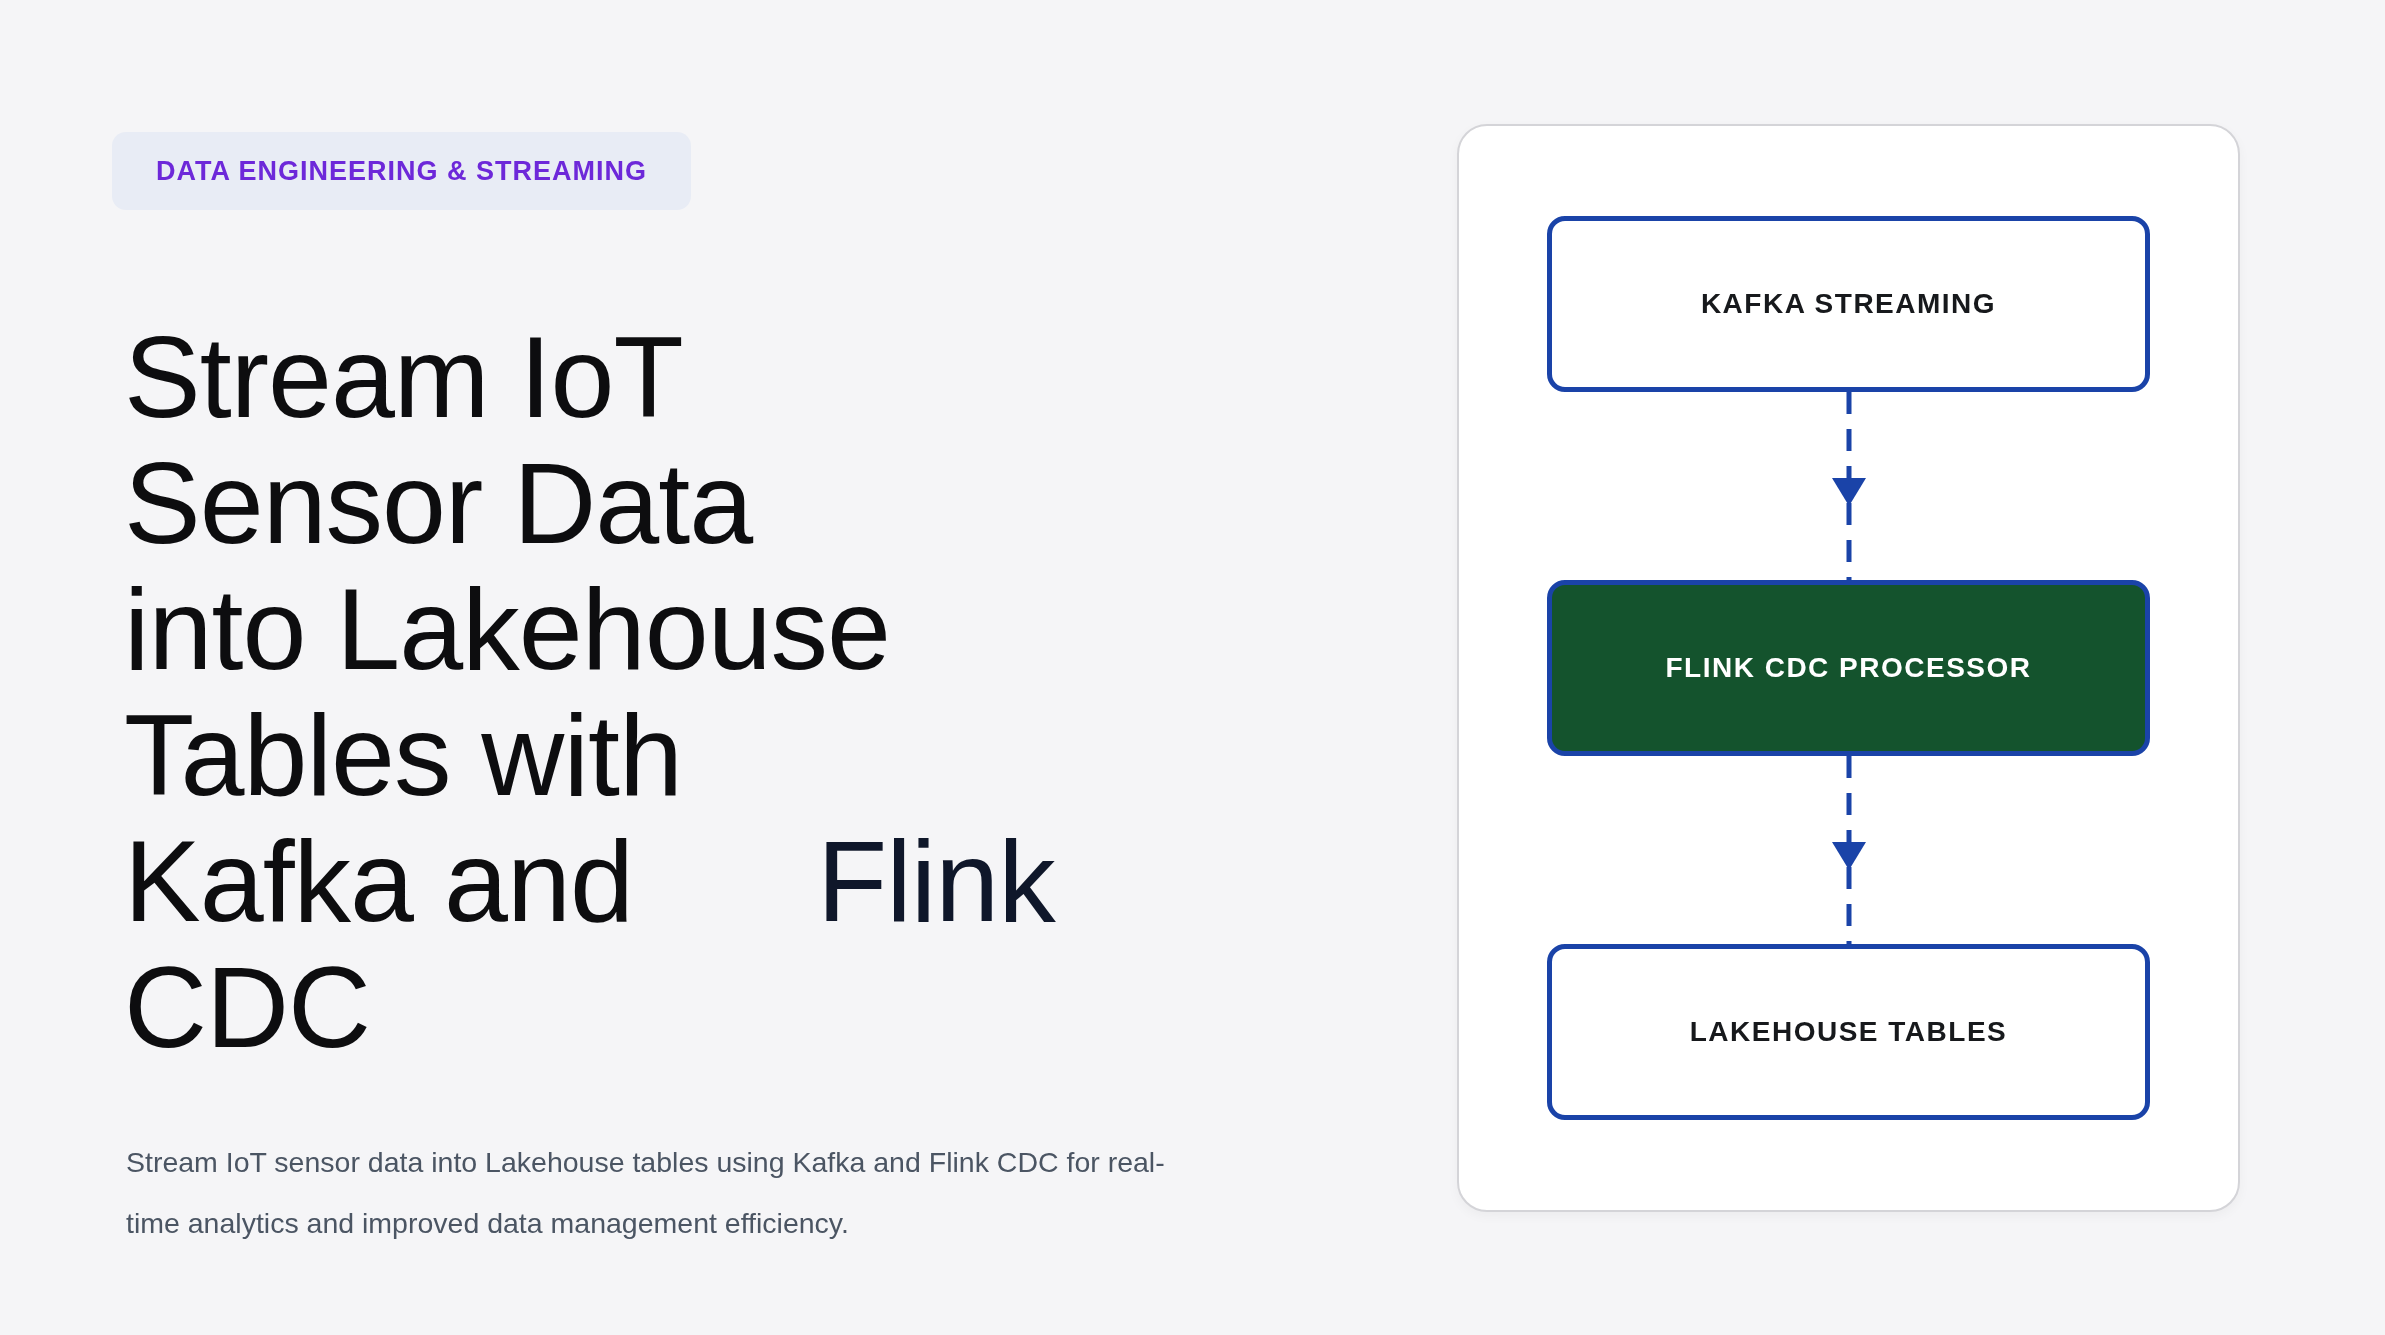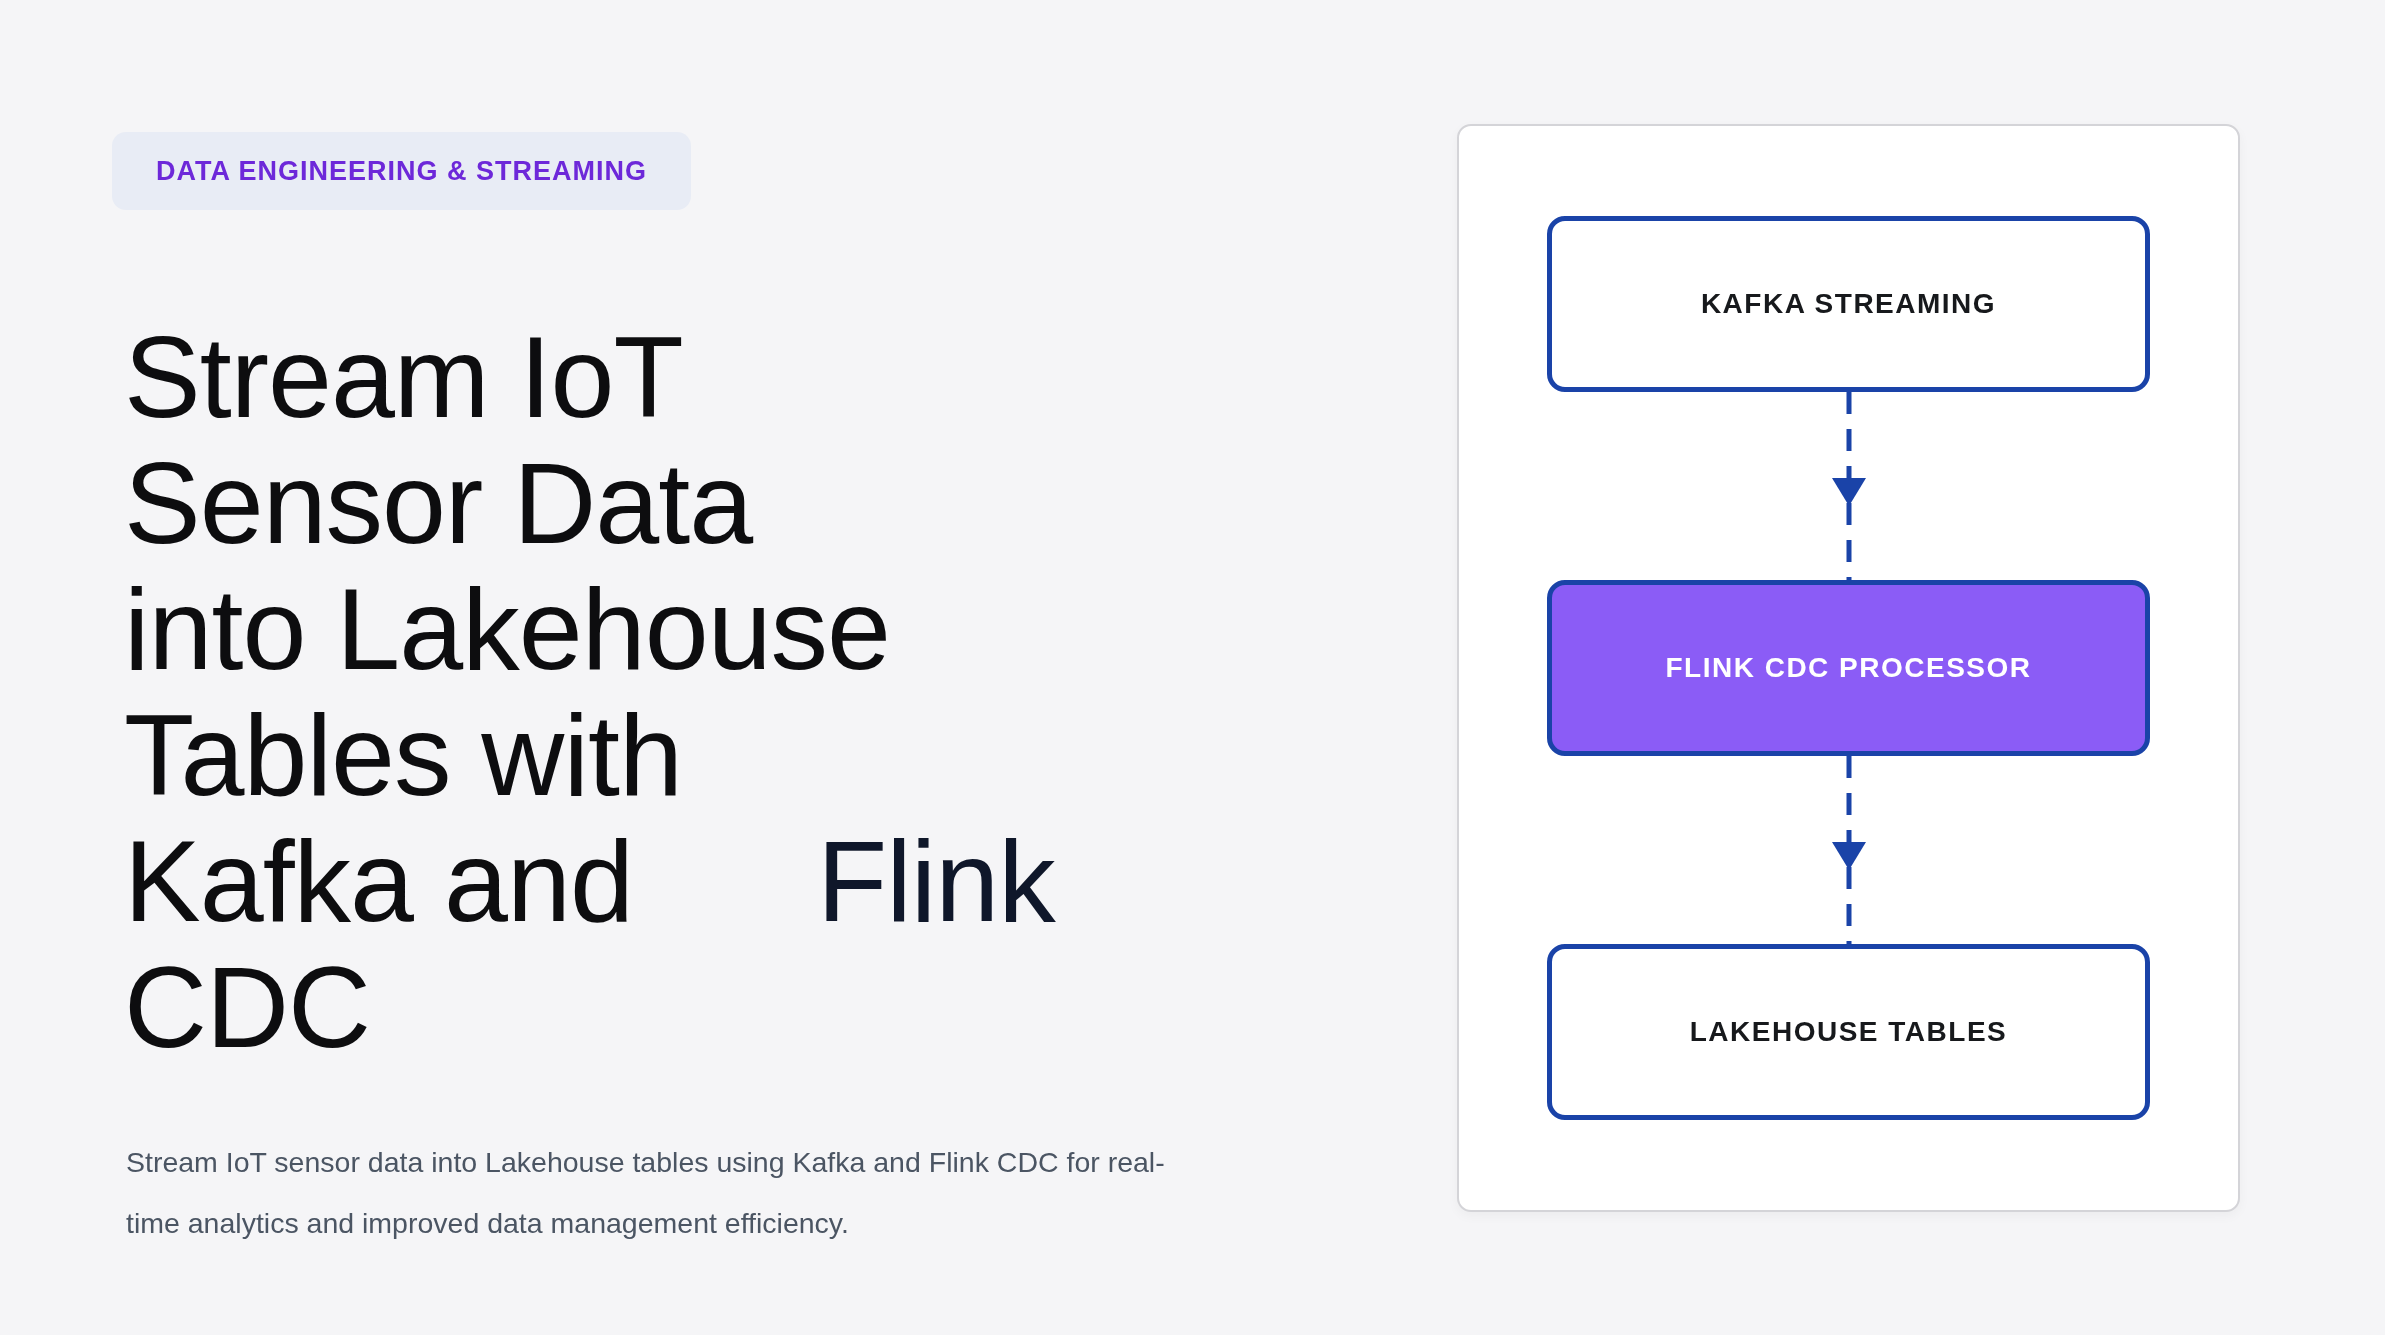--- a/index.html
+++ b/index.html
@@ -64,21 +64,21 @@
   
   .card {
     position: absolute;
     left: 1457px;
     top: 124px;
     width: 783px;
     height: 1088px;
     box-sizing: border-box;
     background: #ffffff;
     border: 2px solid #d4d4d8;
-    border-radius: 14px;
+    border-radius: 30px;
     box-shadow: 0 4px 12px rgba(0,0,0,0.04);
   }
   .card-inner {
     position: absolute;
     top: 90px;
     bottom: 90px;
     left: 88px;
     right: 88px;
     display: flex;
     flex-direction: column;
@@ -98,21 +98,21 @@
     text-align: center;
     z-index: 2;
   }
   .node.outline {
     border: 5px solid #1a43a8;
     background: #ffffff;
     color: #17191c;
   }
   .node.filled {
     border: 5px solid #1a43a8;
-    background: #8b5cf6;
+    background: #14532d;
     color: #ffffff;
   }
 
   .connector {
     position: relative;
     flex: 1;
     z-index: 1;
   }
   .connector .dash {
     position: absolute;

